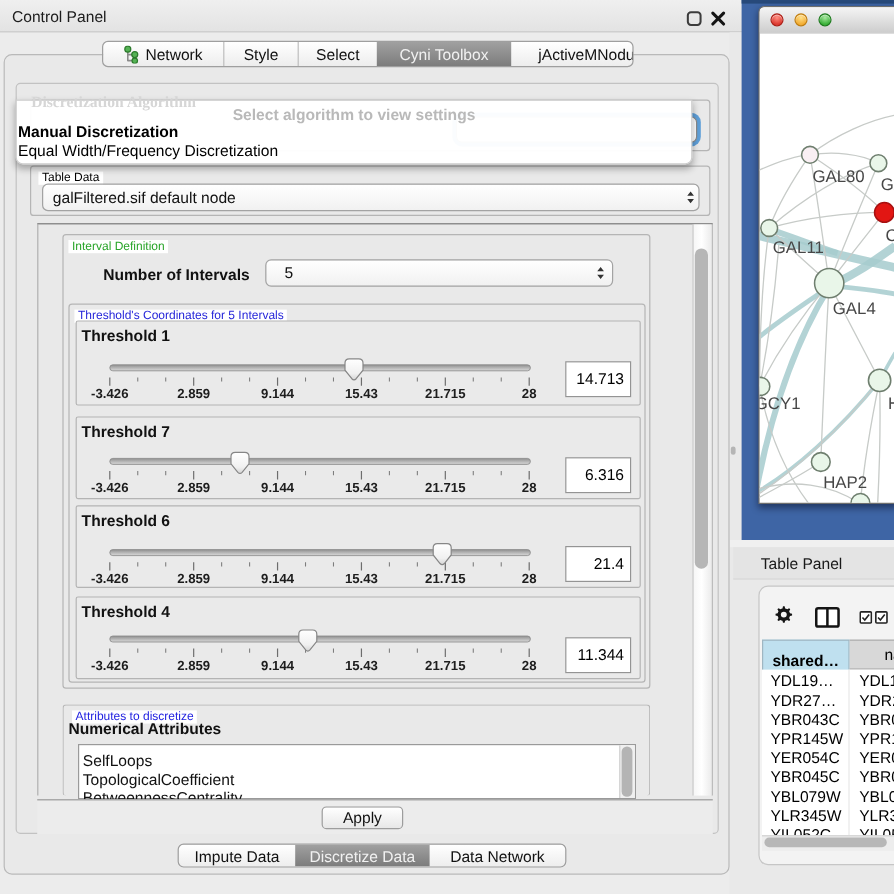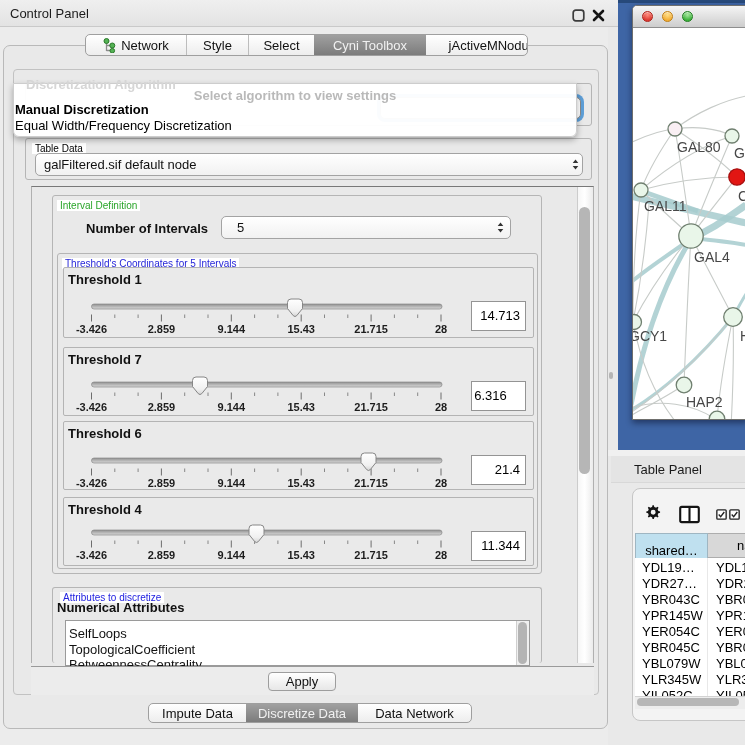--- a/index.html
+++ b/index.html
@@ -100,21 +100,21 @@
     <line x1="13" y1="1.5" x2="13" y2="20.5" stroke="#141414" stroke-width="2.6"></line>
   </svg>
 <svg class="ab" style="left:716px;top:509px" width="11" height="11" viewBox="0 0 13 13">
     <rect x="1" y="1" width="11" height="11" rx="1" fill="#fff" stroke="#222" stroke-width="1.6"></rect>
     <path d="M3.2 6.6 L5.5 9 L9.8 3.6" fill="none" stroke="#222" stroke-width="1.6"></path>
   </svg>
 <svg class="ab" style="left:729px;top:509px" width="11" height="11" viewBox="0 0 13 13">
     <rect x="1" y="1" width="11" height="11" rx="1" fill="#fff" stroke="#222" stroke-width="1.6"></rect>
     <path d="M3.2 6.6 L5.5 9 L9.8 3.6" fill="none" stroke="#222" stroke-width="1.6"></path>
   </svg>
-<div class="ab" style="left:635px;top:533px;width:73px;height:35px;background:#bfe0ef;border:1px solid #9fb6c2;font-size:13px;color:#000;display:flex;align-items:center;justify-content:center;">shared…</div>
+<div class="ab" style="left:635px;top:533px;width:73px;height:35px;background:#bfe0ef;border:1px solid #9fb6c2;font-size:13px;color:#000;display:flex;align-items:center;justify-content:center;font-weight:bold;">shared…</div>
 <div class="ab" style="left:708px;top:533px;width:40px;height:25px;background:#d8d8d8;border:1px solid #adadad;border-left:none;font-size:13px;color:#000;display:flex;align-items:center;padding-left:29px;">na</div>
 <div class="ab" style="left:635px;top:558px;width:110px;height:138px;background:#ffffff;overflow:hidden;"></div>
 <div class="ab" style="left:642px;top:559.5px;width:68px;height:16px;font-size:13px;color:#000;line-height:16px;overflow:hidden;white-space:nowrap;">YDL19…</div>
 <div class="ab" style="left:716px;top:559.5px;width:29px;height:16px;font-size:13px;color:#000;line-height:16px;overflow:hidden;white-space:nowrap;">YDL190W</div>
 <div class="ab" style="left:642px;top:575.5px;width:68px;height:16px;font-size:13px;color:#000;line-height:16px;overflow:hidden;white-space:nowrap;">YDR27…</div>
 <div class="ab" style="left:716px;top:575.5px;width:29px;height:16px;font-size:13px;color:#000;line-height:16px;overflow:hidden;white-space:nowrap;">YDR277C</div>
 <div class="ab" style="left:642px;top:591.5px;width:68px;height:16px;font-size:13px;color:#000;line-height:16px;overflow:hidden;white-space:nowrap;">YBR043C</div>
 <div class="ab" style="left:716px;top:591.5px;width:29px;height:16px;font-size:13px;color:#000;line-height:16px;overflow:hidden;white-space:nowrap;">YBR043C</div>
 <div class="ab" style="left:642px;top:607.5px;width:68px;height:16px;font-size:13px;color:#000;line-height:16px;overflow:hidden;white-space:nowrap;">YPR145W</div>
 <div class="ab" style="left:716px;top:607.5px;width:29px;height:16px;font-size:13px;color:#000;line-height:16px;overflow:hidden;white-space:nowrap;">YPR145W</div>
@@ -203,21 +203,21 @@
 <path d="M51.80,45.5 V49.0 M75.10,45.5 V49.0 M121.70,45.5 V49.0 M145.00,45.5 V49.0 M191.60,45.5 V49.0 M214.90,45.5 V49.0 M261.50,45.5 V49.0 M284.80,45.5 V49.0 M331.40,45.5 V49.0 M354.70,45.5 V49.0" stroke="#7d7d7d" stroke-width="0.9"></path>
 <path d="M28.50,45.5 V52.5 M98.40,45.5 V52.5 M168.30,45.5 V52.5 M238.20,45.5 V52.5 M308.10,45.5 V52.5 M378.00,45.5 V52.5" stroke="#6d6d6d" stroke-width="1"></path>
 <path d="M129.5,33.5 Q129.5,30.0 133.0,30.0 L141.0,30.0 Q144.5,30.0 144.5,33.5 L144.5,39.5 L138.8,46.6 Q137.0,48.5 135.2,46.6 L129.5,39.5 Z" fill="url(#thm)" stroke="#868686" stroke-width="1"></path>
 </svg>
 <div class="ab" style="left:91.5px;top:401px;transform:translateX(-50%);font-size:11px;font-weight:bold;color:#1d1d1d;white-space:nowrap;">-3.426</div>
 <div class="ab" style="left:161.4px;top:401px;transform:translateX(-50%);font-size:11px;font-weight:bold;color:#1d1d1d;white-space:nowrap;">2.859</div>
 <div class="ab" style="left:231.3px;top:401px;transform:translateX(-50%);font-size:11px;font-weight:bold;color:#1d1d1d;white-space:nowrap;">9.144</div>
 <div class="ab" style="left:301.2px;top:401px;transform:translateX(-50%);font-size:11px;font-weight:bold;color:#1d1d1d;white-space:nowrap;">15.43</div>
 <div class="ab" style="left:371.1px;top:401px;transform:translateX(-50%);font-size:11px;font-weight:bold;color:#1d1d1d;white-space:nowrap;">21.715</div>
 <div class="ab" style="left:441.0px;top:401px;transform:translateX(-50%);font-size:11px;font-weight:bold;color:#1d1d1d;white-space:nowrap;">28</div>
-<div class="ab" style="left:471px;top:381px;width:55px;height:30px;background:#fff;border:1px solid #949494;font-size:13px;color:#000;text-align:center;line-height:28px;padding-right:16px;">6.316</div>
+<div class="ab" style="left:471px;top:381px;width:55px;height:30px;background:#fff;border:1px solid #949494;font-size:13px;color:#000;text-align:right;line-height:28px;padding-right:5px;">6.316</div>
 <div class="ab" style="left:63px;top:421px;width:471px;height:69px;background:#eaeaea;border:1px solid #b4b4b4;border-radius:2px;"></div>
 <div class="ab" style="left:68px;top:426px;font-size:13px;color:#111;font-weight:bold;">Threshold 6</div>
 <svg class="ab" style="left:63px;top:421px" width="471" height="69" viewBox="0 0 471 69">
 <rect x="28.5" y="37" width="350.5" height="5" rx="2.5" fill="url(#trk)" stroke="#8a8a8a" stroke-width="0.7"></rect>
 <path d="M51.80,47.5 V51.0 M75.10,47.5 V51.0 M121.70,47.5 V51.0 M145.00,47.5 V51.0 M191.60,47.5 V51.0 M214.90,47.5 V51.0 M261.50,47.5 V51.0 M284.80,47.5 V51.0 M331.40,47.5 V51.0 M354.70,47.5 V51.0" stroke="#7d7d7d" stroke-width="0.9"></path>
 <path d="M28.50,47.5 V54.5 M98.40,47.5 V54.5 M168.30,47.5 V54.5 M238.20,47.5 V54.5 M308.10,47.5 V54.5 M378.00,47.5 V54.5" stroke="#6d6d6d" stroke-width="1"></path>
 <path d="M298.0,35.5 Q298.0,32.0 301.5,32.0 L309.5,32.0 Q313.0,32.0 313.0,35.5 L313.0,41.5 L307.3,48.6 Q305.5,50.5 303.7,48.6 L298.0,41.5 Z" fill="url(#thm)" stroke="#868686" stroke-width="1"></path>
 </svg>
 <div class="ab" style="left:91.5px;top:477px;transform:translateX(-50%);font-size:11px;font-weight:bold;color:#1d1d1d;white-space:nowrap;">-3.426</div>
 <div class="ab" style="left:161.4px;top:477px;transform:translateX(-50%);font-size:11px;font-weight:bold;color:#1d1d1d;white-space:nowrap;">2.859</div>
@@ -255,13 +255,13 @@
 <div class="ab seg" style="left:148px;top:703px;height:20px;justify-content:space-between;">
 <div style="width:97px;">Impute Data</div>
 <div class="sel" style="width:112px;">Discretize Data</div>
 <div style="width:113px;">Data Network</div>
 </div>
 <div class="ab" style="left:609px;top:372px;width:4px;height:7px;background:#b5b5b5;border-radius:2px;"></div>
 <div class="ab" style="left:13px;top:83px;width:564px;height:54px;background:rgba(255,255,255,0.97);border:1px solid #cdcdcd;border-radius:0 0 6px 6px;box-shadow:0 3px 6px rgba(0,0,0,0.3);"></div>
 <div class="ab" style="left:295px;top:88px;transform:translateX(-50%);font-size:13px;font-weight:bold;color:#b9b9b9;white-space:nowrap;">Select algorithm to view settings</div>
 <div class="ab" style="left:15px;top:102px;font-size:13px;font-weight:bold;color:#000;">Manual Discretization</div>
 <div class="ab" style="left:15px;top:118px;font-size:13px;color:#000;">Equal Width/Frequency Discretization</div>
-<div class="ab" style="left:26px;top:77px;font-size:13px;font-weight:bold;color:#d6d6d6;">Discretization Algorithm</div>
+<div class="ab" style="left:26px;top:77px;font-size:13px;font-weight:bold;color:#d6d6d6;font-family:Liberation Serif, serif;">Discretization Algorithm</div>
 
 </body></html>

